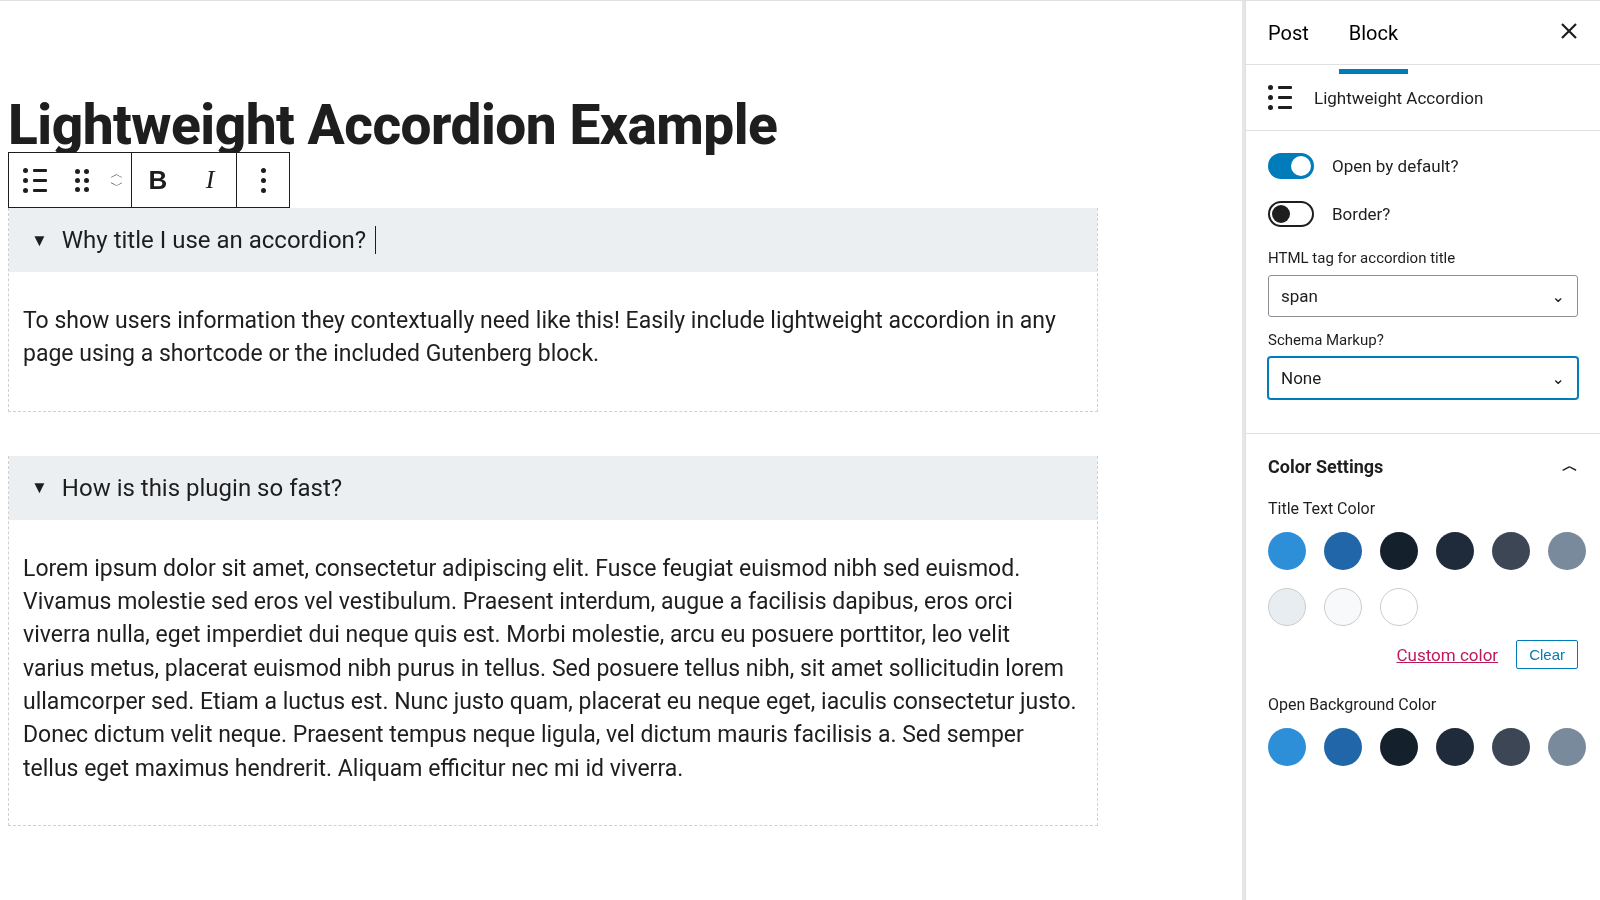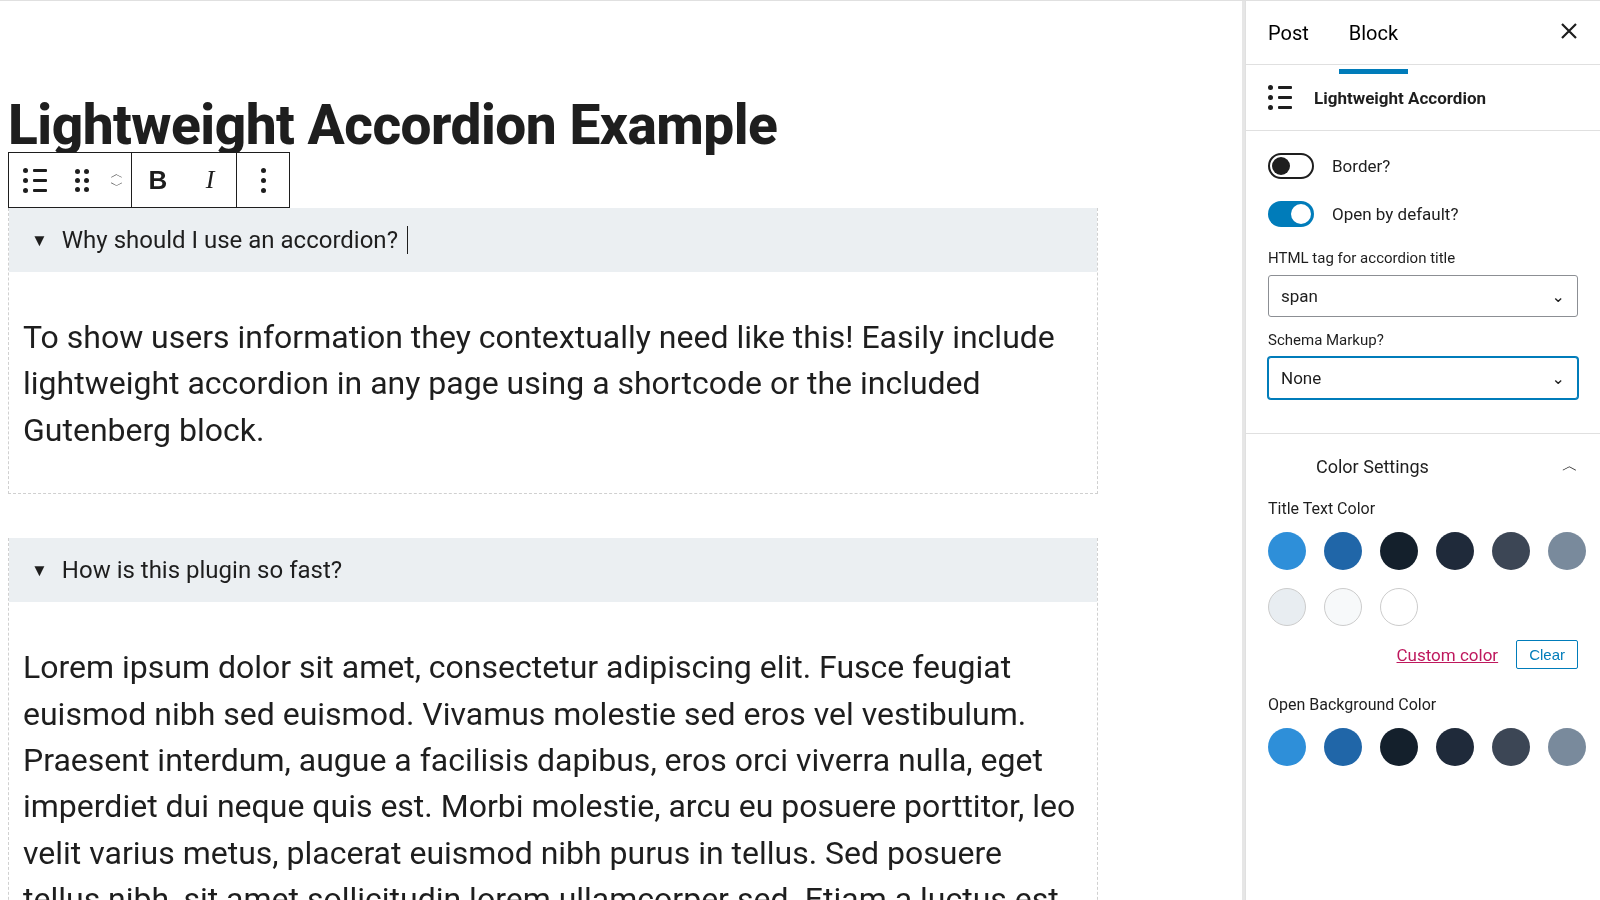--- a/index.html
+++ b/index.html
@@ -37,53 +37,53 @@
 
 
 .accordion-block { border: 1px dashed #d0d0d0; border-top:none; margin-top: 18px; padding-bottom: 40px; }
 .accordion-block.first { margin-top: 0; }
 .acc-title {
   background: #ebeff2; padding: 18px 22px; font-size: 24px; color: #1e1e1e;
   display: flex; align-items: center; gap: 14px;
 }
 .acc-title .tri { font-size: 17px; }
 .acc-title .cursor { display:inline-block; width:1px; height:28px; background:#1e1e1e; margin-left:-5px; }
-.acc-body { padding: 42px 20px 0 14px; font-size: 32px; line-height: 1.45; color: #1e1e1e; }
+.acc-body { padding: 32px 20px 0 14px; font-size: 23px; line-height: 1.45; color: #1e1e1e; }
 
 
 .sidebar { width: 355px; background: #fff; border-left: 1px solid #e0e0e0; display:flex; flex-direction:column; }
 .tabs { display:flex; align-items:center; border-bottom:1px solid #e0e0e0; height:64px; padding: 0 22px; position:relative; }
 .tab { font-size: 20px; padding: 28px 0; margin-right: 40px; cursor:pointer; color:#000000; }
 .tab.active { font-weight:400; position:relative; }
 .tab.active::after { content:""; position:absolute; bottom:-1px; left:-10px; right:-10px; height:5px; background:#007cba; }
 .close-x { margin-left:auto; cursor:pointer; font-size:20px; }
 
 .block-header { display:flex; align-items:center; gap:18px; padding:20px 22px; border-bottom:1px solid #e0e0e0; }
 .block-header .icon { width:28px; }
-.block-header .name { font-size:17px; font-weight:700; }
+.block-header .name { font-size:17px; font-weight:400; }
 
 .panel-body { padding: 22px; border-bottom:1px solid #e0e0e0; }
 .row { display:flex; align-items:center; gap:18px; margin-bottom:22px; font-size:17px; }
 
 
 .toggle { width:46px; height:26px; border-radius:14px; position:relative; cursor:pointer; }
 .toggle.on { background:#007cba; }
 .toggle.on::after { content:""; position:absolute; right:3px; top:3px; width:20px; height:20px; background:#fff; border-radius:50%; }
 .toggle.off { background:#fff; border:2px solid #1e1e1e; }
 .toggle.off::after { content:""; position:absolute; left:2px; top:2px; width:18px; height:18px; background:#1e1e1e; border-radius:50%; }
 
 .field-label { font-size:15px; margin-bottom:8px; }
 .select {
   width:100%; height:42px; border:1px solid #8c8f94; border-radius:3px;
   padding: 0 12px; font-size:17px; background:#fff; display:flex; align-items:center; justify-content:space-between; cursor:pointer;
 }
 .select.active { border-color:#007cba; box-shadow:0 0 0 1px #007cba; }
 .field-group { margin-bottom:14px; }
 
-.panel-header { display:flex; align-items:center; justify-content:space-between; padding:22px; font-size:18px; font-weight:400; cursor:pointer;margin-left:48px; }
+.panel-header { display:flex; align-items:center; justify-content:space-between; padding:22px; font-size:18px; font-weight:700; cursor:pointer; }
 .color-section { padding: 0 22px 18px; }
 .color-label { font-size:16px; margin-bottom:14px; }
 .swatches { display:grid; grid-template-columns: repeat(6, 38px); gap:18px; margin-bottom:14px; }
 .swatch { width:38px; height:38px; border-radius:50%; cursor:pointer; }
 .swatch.outline { border:1px solid #ccc; }
 .color-actions { display:flex; justify-content:flex-end; align-items:center; gap:18px; margin-bottom:26px; }
 .custom-link { color:#be185d; text-decoration:underline; font-size:17px; cursor:pointer; }
 .clear-btn { border:1px solid #007cba; color:#007cba; background:#fff; padding:5px 12px; font-size:15px; cursor:pointer; border-radius:2px; }
 .chev { font-size:16px; }
 </style>
@@ -133,21 +133,21 @@
                 <i></i>
               </span>
           </button>
         </div>
       </div>
 
       
       <div class="accordion-block first">
         <div class="acc-title">
           <span class="tri">▼</span>
-          <span>Why should I use an accordion?</span>
+          <span>Why title I use an accordion?</span>
             <span class="cursor"></span>
         </div>
         <div class="acc-body">To show users information they contextually need like this! Easily include lightweight accordion in any page using a shortcode or the included Gutenberg block.</div>
       </div>
 
       
       <div class="accordion-block" style="margin-top:44px">
         <div class="acc-title">
           <span class="tri">▼</span>
           <span>How is this plugin so fast?</span>
@@ -174,26 +174,26 @@
             <span></span>
             <span></span>
             <span></span>
           </span>
       </span>
       <span class="name">Lightweight Accordion</span>
     </div>
 
     <div class="panel-body">
       <div class="row">
+        <div class="toggle on"></div>
+        <span>Open by default?</span>
+      </div>
+      <div class="row">
         <div class="toggle off"></div>
         <span>Border?</span>
-      </div>
-      <div class="row">
-        <div class="toggle on"></div>
-        <span>Open by default?</span>
       </div>
 
       <div class="field-group">
         <div class="field-label">HTML tag for accordion title</div>
         <div class="select">
           <span>span</span>
           <span class="chev">⌄</span>
         </div>
       </div>
 

